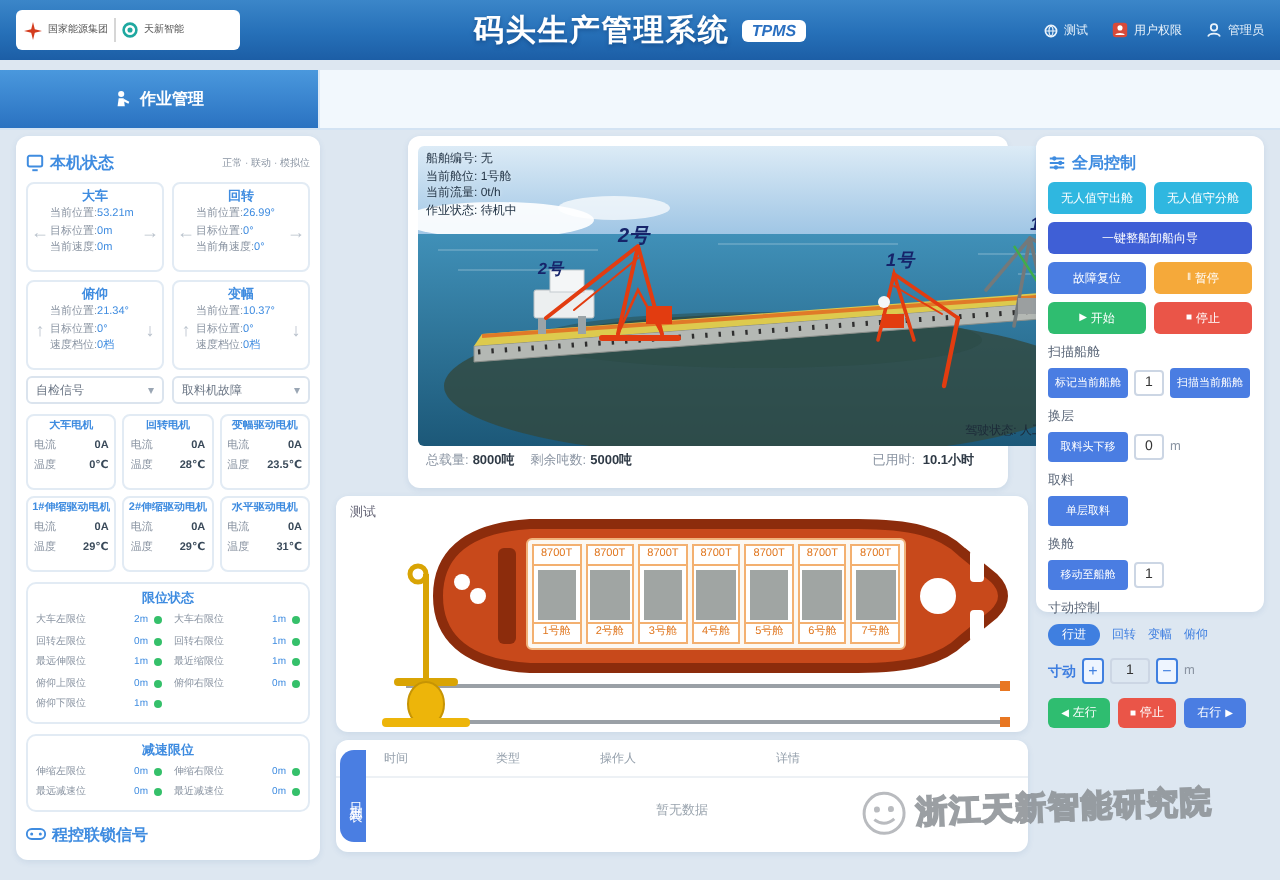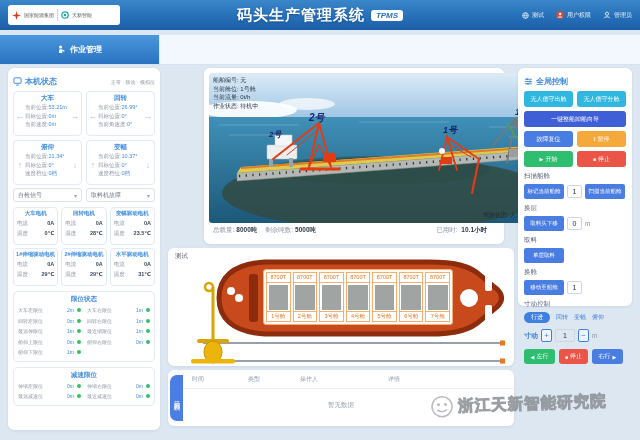--- a/index.html
+++ b/index.html
@@ -430,20 +430,28 @@
 
             <div class="lim-row">
               <span class="lim-k">最近减速位</span>
               <span class="lim-v">0m</span>
               <span class="dot"></span>
             </div>
           </div>
       </div>
     </div>
 
+    <div class="sec-head" style="margin-top:6px;">
+      <svg width="10" height="8" viewBox="0 0 12 8">
+          <rect x="0.5" y="1" width="11" height="6" rx="3" fill="none" stroke="#3f8ce0" stroke-width="1.1"></rect>
+          <circle cx="3.4" cy="4" r="0.9" fill="#3f8ce0"></circle>
+          <circle cx="8.6" cy="4" r="0.9" fill="#3f8ce0"></circle>
+        </svg>
+      <span class="sec-title">程控联锁信号</span>
+    </div>
 
   </div>
 
   <div class="card scard">
     <div class="scene">
       <svg width="336" height="150" viewBox="0 0 336 150">
         <defs>
           <linearGradient id="skyg" x1="0" y1="0" x2="0" y2="1">
               <stop offset="0" stop-color="#dcebf6"></stop>
               <stop offset="1" stop-color="#a0c6e5"></stop>

